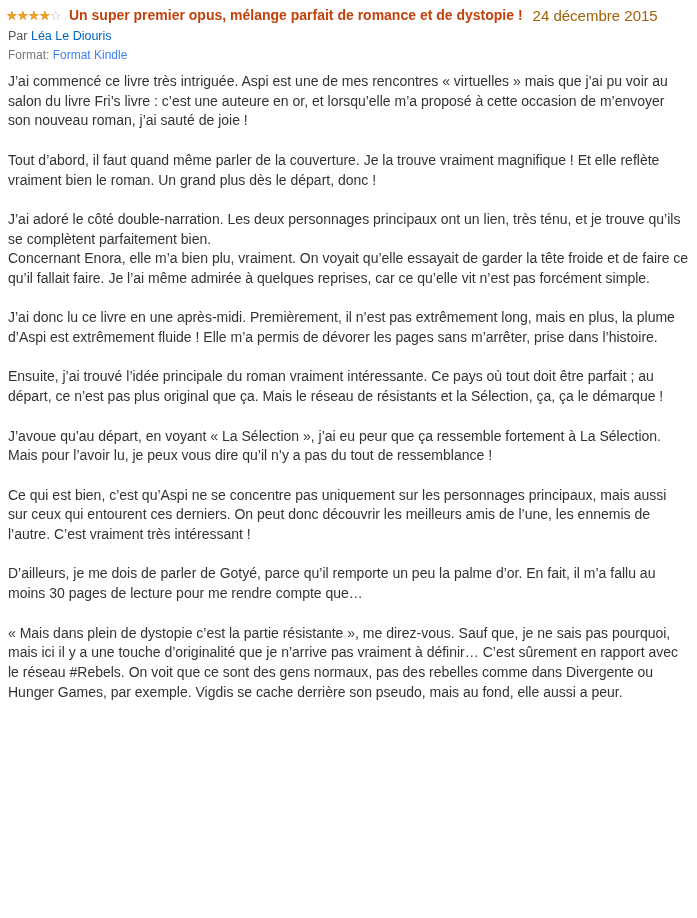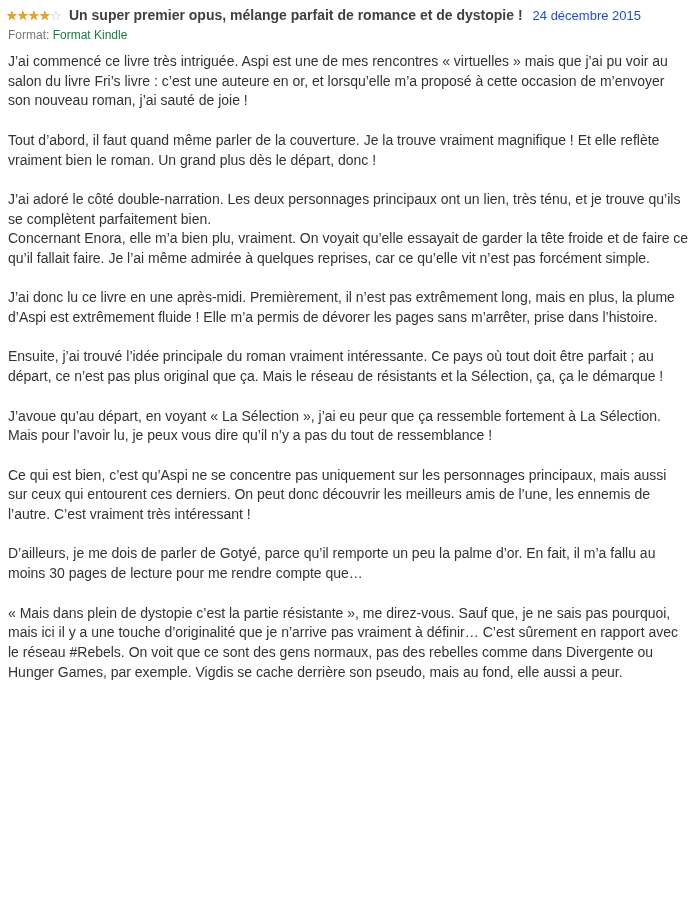--- a/index.html
+++ b/index.html
@@ -33,45 +33,45 @@
     line-height: 13px;
     width: 11px;
     display: inline-block;
     text-align: center;
   }
   .star.full { color: #f0a020; text-shadow: 0 0 0.5px #c07010; }
   .star.empty { color: #b8b8b8; }
   .title {
     font-weight: bold;
     font-size: 14px;
-    color: #404040;
+    color: #c2410c;
   }
   .date {
-    font-size: 13px;
-    color: #1d4ed8;
+    font-size: 15px;
+    color: #a16207;
     margin-left: 10px;
   }
   .byline {
     font-size: 12.5px;
     color: #555555;
     height: 20px;
     line-height: 20px;
   }
   .author {
     color: #0066c0;
     cursor: pointer;
   }
   .format-row {
     font-size: 12px;
     color: #777777;
     height: 19px;
     line-height: 19px;
   }
   .format-value {
-    color: #15803d;
+    color: #3b82f6;
     text-align: right;
   }
   .body {
     margin-top: 7px;
     font-size: 14px;
     line-height: 19.7px;
     color: #333333;
   }
   .para {
     margin: 0 0 19.7px 0;
@@ -89,20 +89,24 @@
       <span class="star full">★</span>
       <span class="star full">★</span>
       <span class="star full">★</span>
       <span class="star full">★</span>
       <span class="star empty">☆</span>
     </span>
     <span class="title">Un super premier opus, mélange parfait de romance et de dystopie !</span>
     <span class="date">24 décembre 2015</span>
   </div>
 
+  <div class="byline">
+    <span>Par</span>
+    <span class="author">Léa Le Diouris</span>
+  </div>
 
   <div class="format-row">
     <span>Format:</span>
     <span class="format-value">Format Kindle</span>
   </div>
 
   <div class="body">
     <p class="para">
       <span class="line">J’ai commencé ce livre très intriguée. Aspi est une de mes rencontres « virtuelles » mais que j’ai pu voir au salon du livre Fri’s livre : c’est une auteure en or, et lorsqu’elle m’a proposé à cette occasion de m’envoyer son nouveau roman, j’ai sauté de joie !</span>
     </p>

